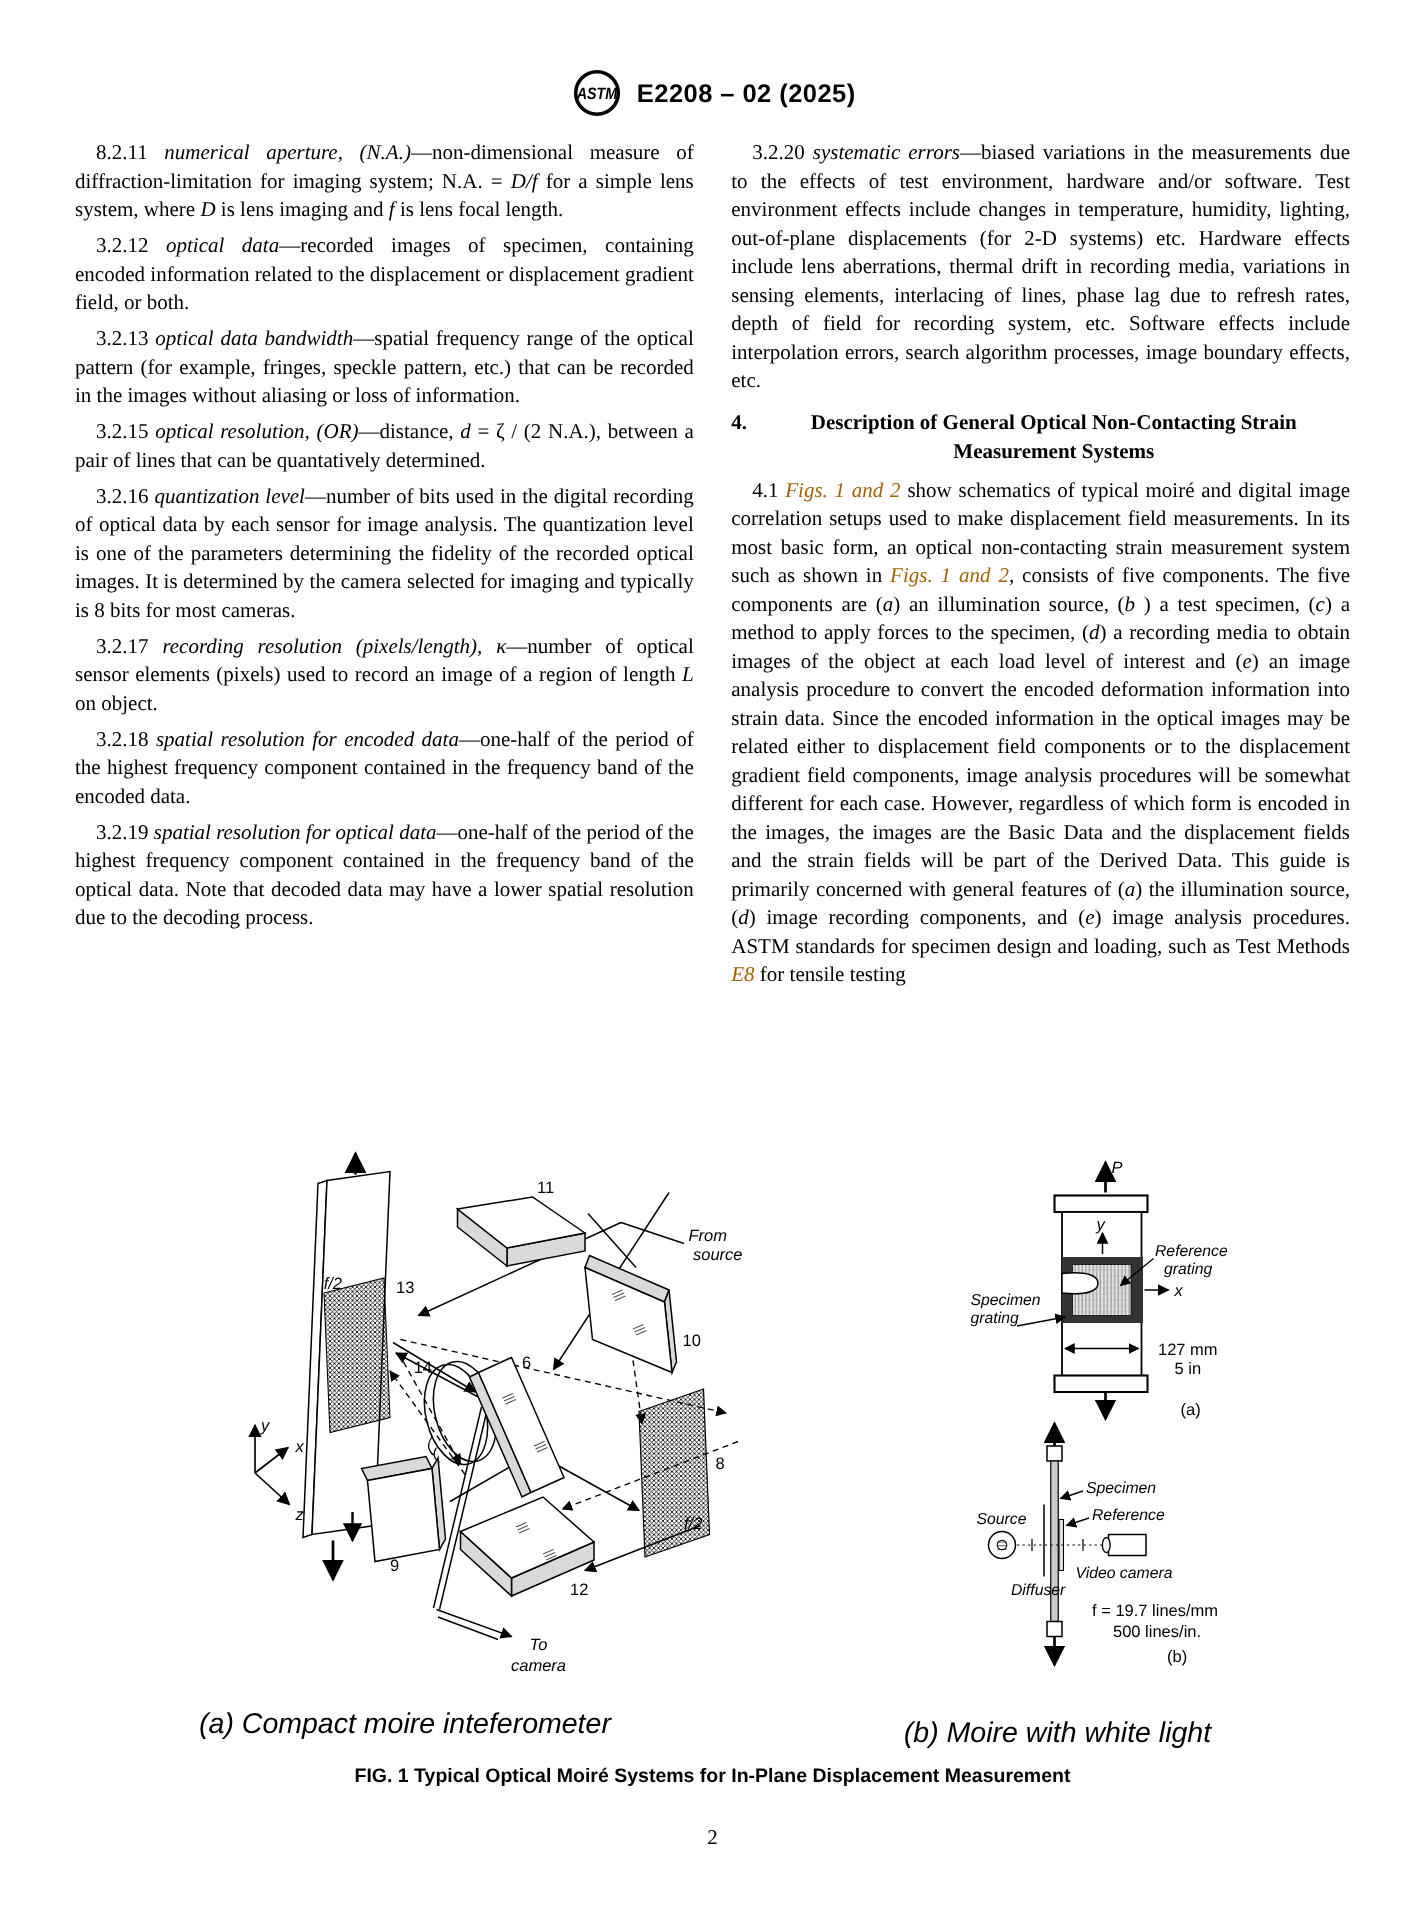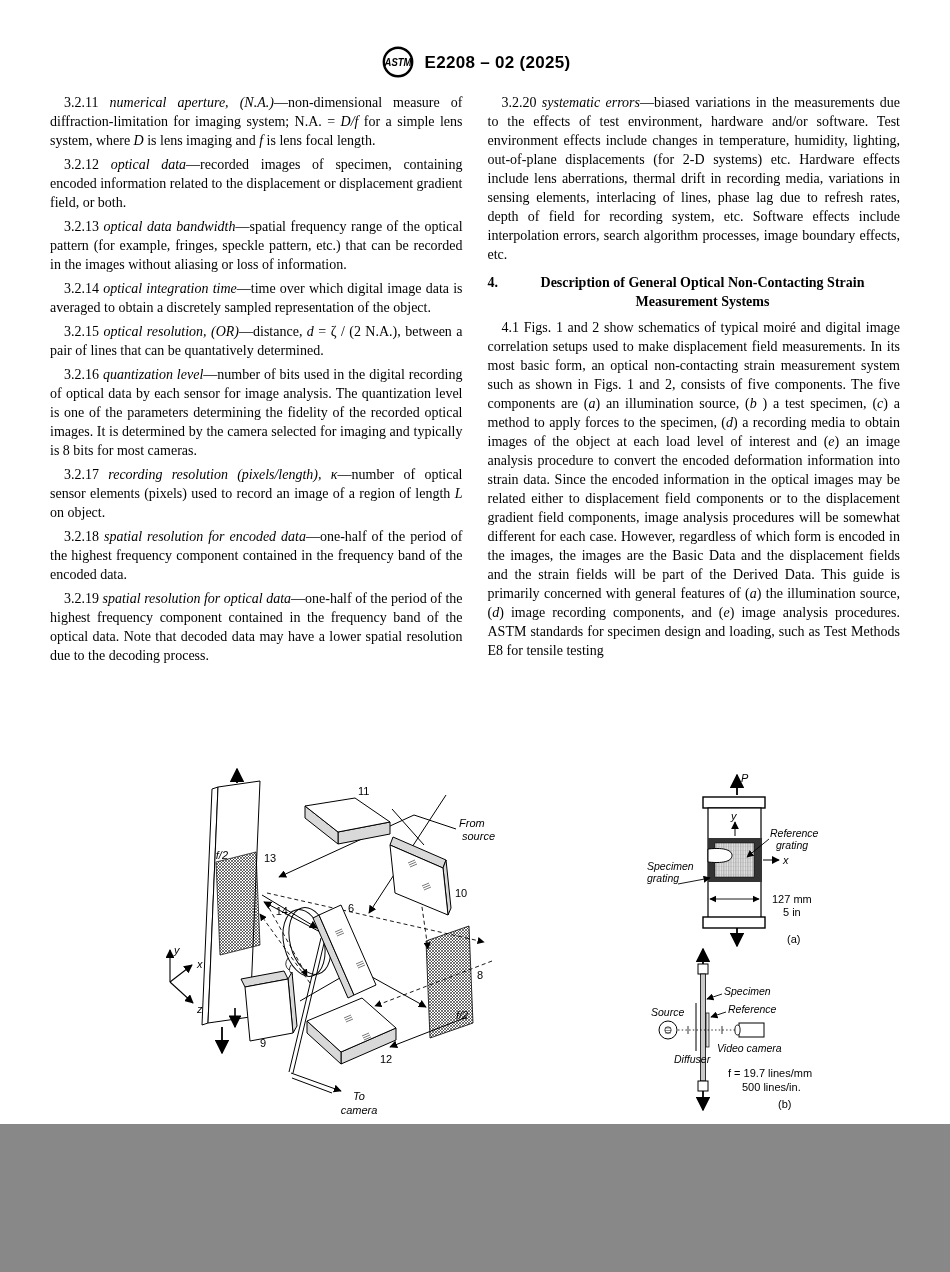--- a/index.html
+++ b/index.html
@@ -1,29 +1,29 @@
 <!DOCTYPE html>
 <html><head>
 <meta charset="utf-8">
 <style>
   html,body{margin:0;padding:0;background:#888;}
   .page{
-    position:relative;width:950px;height:1124px;margin:0 auto;background:#ffffff;
+    position:relative;width:950px;height:1272px;margin:0 auto;background:#ffffff;
     font-family:"Liberation Serif",serif;font-size:14px;line-height:19px;color:#000;
     overflow:hidden;
   }
   
   .header{position:absolute;top:44px;left:0;width:100%;display:flex;justify-content:center;align-items:center;gap:9px;}
   .title{font-family:"Liberation Sans",sans-serif;font-weight:bold;font-size:17px;letter-spacing:.3px;}
   
   .columns{position:absolute;top:93px;left:50px;width:850px;display:flex;gap:25px;}
   .col{flex:1;min-width:0;}
   .para{margin:0 0 5px 0;text-indent:14px;text-align:justify;}
   .run-i{font-style:italic;margin-top:16px;}
-  .run-r{color:#000000;}
+  .run-r{color:#a16207;font-style:italic;}
   .heading{margin:9px 0 7px 0;font-weight:bold;display:flex;gap:7px;text-align:left;}
   .heading .htext{flex:1;text-align:center;}
   
   .fig-svg{position:absolute;}
   svg text{font-family:"Liberation Sans",sans-serif;fill:#000;}
   .lbl{font-size:11px;}
   .lbl-i{font-size:11px;font-style:italic;}
   .lbl-s{font-size:10.5px;font-style:italic;}
   .caption-sub{position:absolute;font-family:"Liberation Sans",sans-serif;font-style:italic;font-size:19px;text-align:center;}
   .caption-fig{position:absolute;top:1174px;left:0;width:950px;text-align:center;
@@ -38,24 +38,23 @@
   <div class="header">
     <svg width="36" height="36" viewBox="0 0 36 36">
       <circle cx="18" cy="18" r="14.2" fill="none" stroke="#000" stroke-width="2.4"></circle>
       <text x="18" y="22" text-anchor="middle" font-size="11" font-weight="bold" font-style="italic" textLength="27" lengthAdjust="spacingAndGlyphs">ASTM</text>
     </svg>
     <div class="title">E2208 – 02 (2025)</div>
   </div>
 
   <div class="columns">
     <div class="col">
-      <p class="para"><span>3.2.11 </span><span class="run-i">numerical aperture, (N.A.)</span><span>—non-dimensional measure of diffraction-limitation for imaging system; N.A. = </span><span class="run-i">D/f</span><span> for a simple lens system, where </span><span class="run-i">D</span><span> is lens imaging and </span><span class="run-i">f</span><span> is lens focal length.</span></p>
+      <p class="para"><span>8.2.11 </span><span class="run-i">numerical aperture, (N.A.)</span><span>—non-dimensional measure of diffraction-limitation for imaging system; N.A. = </span><span class="run-i">D/f</span><span> for a simple lens system, where </span><span class="run-i">D</span><span> is lens imaging and </span><span class="run-i">f</span><span> is lens focal length.</span></p>
       <p class="para"><span>3.2.12 </span><span class="run-i">optical data</span><span>—recorded images of specimen, containing encoded information related to the displacement or displacement gradient field, or both.</span></p>
       <p class="para"><span>3.2.13 </span><span class="run-i">optical data bandwidth</span><span>—spatial frequency range of the optical pattern (for example, fringes, speckle pattern, etc.) that can be recorded in the images without aliasing or loss of information.</span></p>
-      <p class="para"><span>3.2.14 </span><span class="run-i">optical integration time</span><span>—time over which digital image data is averaged to obtain a discretely sampled representation of the object.</span></p>
       <p class="para"><span>3.2.15 </span><span class="run-i">optical resolution, (OR)</span><span>—distance, </span><span class="run-i">d</span><span> = ζ / (2 N.A.), between a pair of lines that can be quantatively determined.</span></p>
       <p class="para"><span>3.2.16 </span><span class="run-i">quantization level</span><span>—number of bits used in the digital recording of optical data by each sensor for image analysis. The quantization level is one of the parameters determining the fidelity of the recorded optical images. It is determined by the camera selected for imaging and typically is 8 bits for most cameras.</span></p>
       <p class="para"><span>3.2.17 </span><span class="run-i">recording resolution (pixels/length), κ</span><span>—number of optical sensor elements (pixels) used to record an image of a region of length </span><span class="run-i">L</span><span> on object.</span></p>
       <p class="para"><span>3.2.18 </span><span class="run-i">spatial resolution for encoded data</span><span>—one-half of the period of the highest frequency component contained in the frequency band of the encoded data.</span></p>
       <p class="para"><span>3.2.19 </span><span class="run-i">spatial resolution for optical data</span><span>—one-half of the period of the highest frequency component contained in the frequency band of the optical data. Note that decoded data may have a lower spatial resolution due to the decoding process.</span></p>
     </div>
     <div class="col">
       <p class="para"><span>3.2.20 </span><span class="run-i">systematic errors</span><span>—biased variations in the measurements due to the effects of test environment, hardware and/or software. Test environment effects include changes in temperature, humidity, lighting, out-of-plane displacements (for 2-D systems) etc. Hardware effects include lens aberrations, thermal drift in recording media, variations in sensing elements, interlacing of lines, phase lag due to refresh rates, depth of field for recording system, etc. Software effects include interpolation errors, search algorithm processes, image boundary effects, etc.</span></p>
       <div class="heading">
         <span>4.</span>

